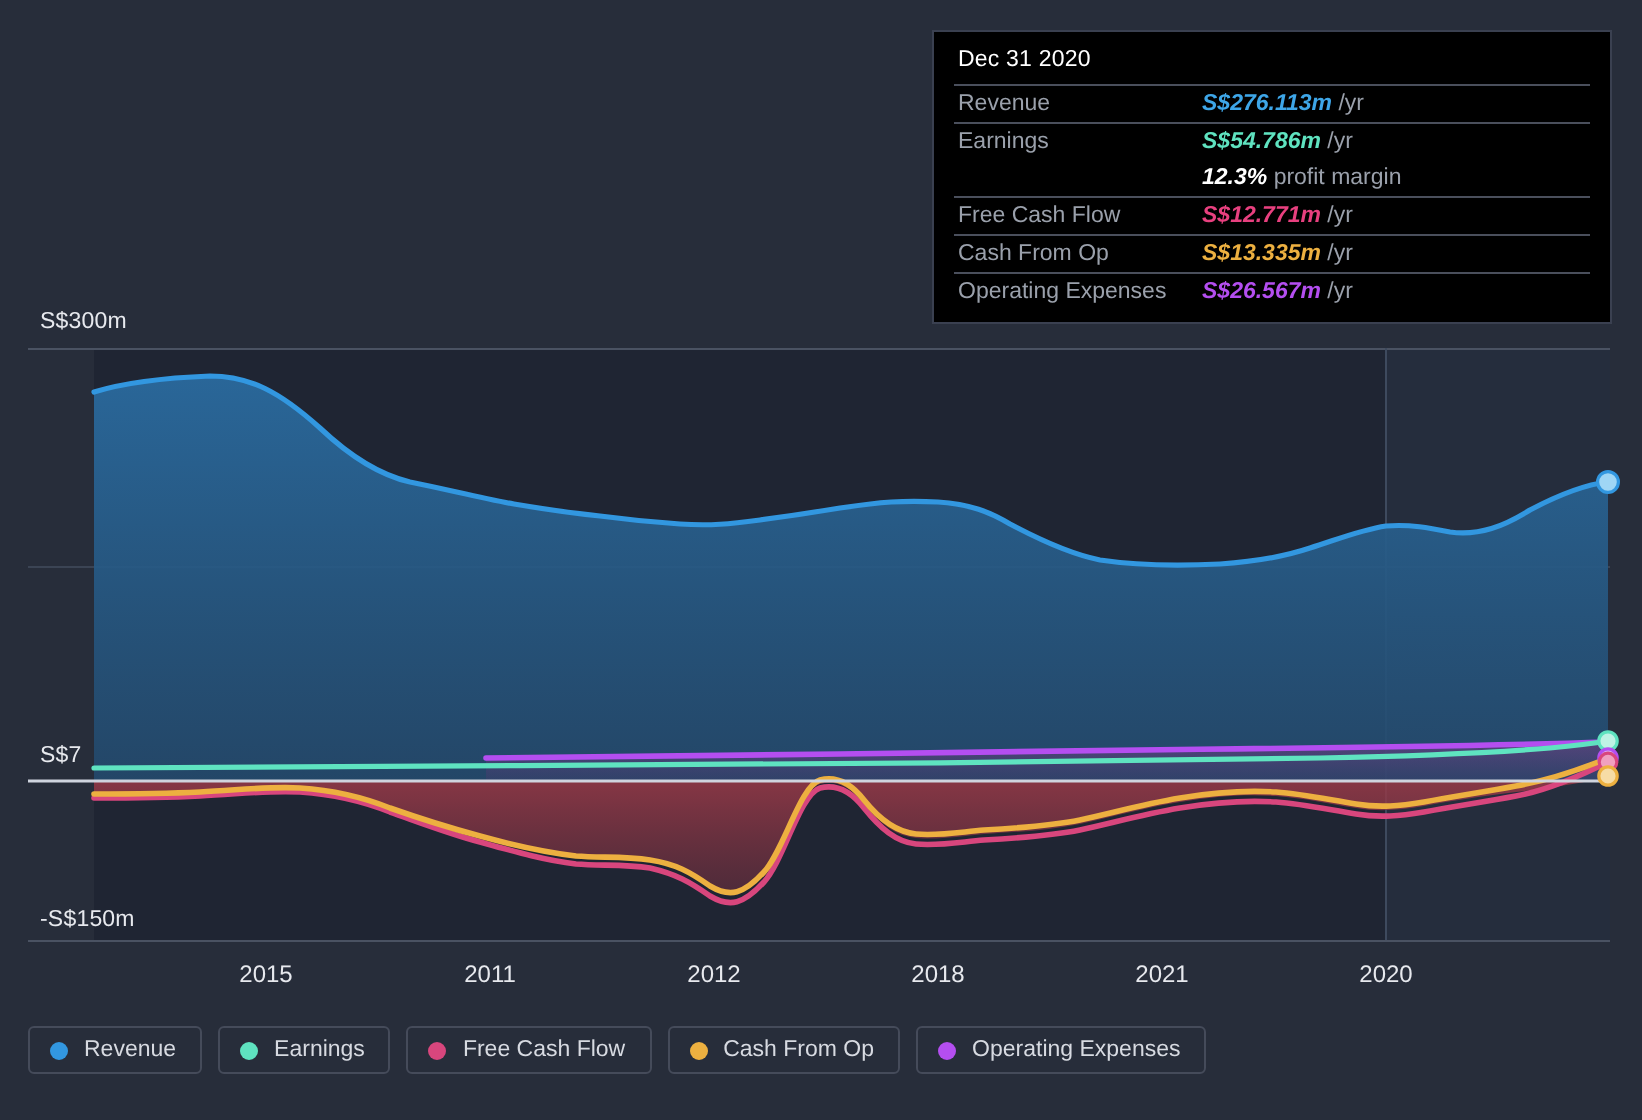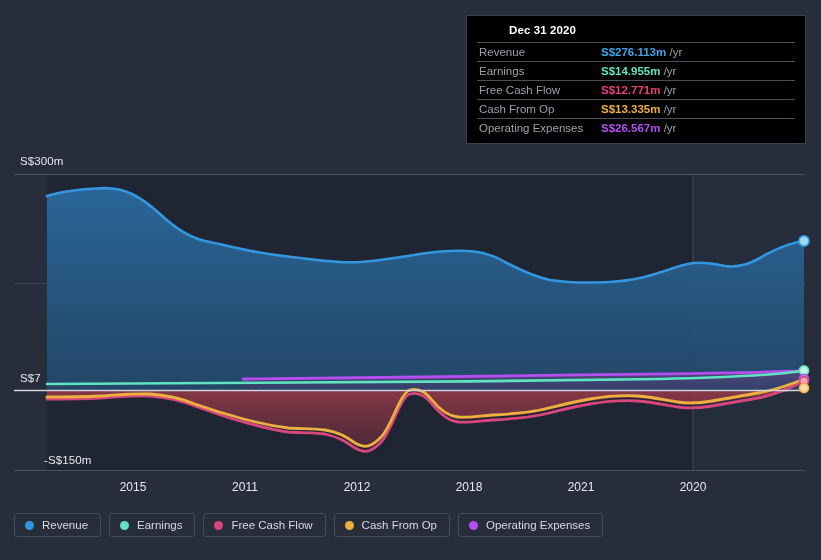--- a/index.html
+++ b/index.html
@@ -17,21 +17,21 @@
 
   .axis-label{
     position:absolute;
     color:#e7e9ee;
     font-size:11.5px;
     letter-spacing:.1px;
     white-space:nowrap;
   }
   .y-lab-400{left:20px;top:155px;}
   .y-lab-0{left:20px;top:372px;}
-  .y-lab-neg{left:20px;top:454px;margin-left:24px;}
+  .y-lab-neg{left:20px;top:454px;}
 
   .x-lab{
     position:absolute;
     top:480px;
     color:#e7e9ee;
     font-size:12px;
     transform:translateX(-50%);
     white-space:nowrap;
   }
 
@@ -42,36 +42,35 @@
     width:340px;
     background:#000000;
     border:1px solid #3a4050;
     box-sizing:border-box;
     padding:7px 10px 6px 10px;
     z-index:40;
   }
   .tt-title{
     color:#ffffff;
     font-size:11.5px;
-    font-weight:bold;
+    font-weight:normal;
     padding:1px 0 6px 2px;
     letter-spacing:.1px;
-    margin-left:30px;
   }
   .tt-table{width:100%;border-collapse:collapse;}
   .tt-table tr{border-top:1px solid #4a4f5c;}
   .tt-table td{
     padding:3px 0 3px 2px;
     font-size:11.5px;
     vertical-align:middle;
     white-space:nowrap;
   }
   .tt-key{color:#9aa0ab;width:120px;}
   .tt-val{color:#ffffff;}
-  .tt-val .num{font-weight:bold;}
+  .tt-val .num{font-weight:bold;font-style:italic;}
   .tt-val .unit{color:#9aa0ab;font-weight:normal;}
   .tt-noline{border-top:none !important;}
 
   
   .legend{
     position:absolute;
     left:14px;top:513px;
     display:flex;
     gap:8px;
     align-items:center;
@@ -222,22 +221,29 @@
           <tr>
         <td class="tt-key">Revenue</td>
         <td class="tt-val">
           <span class="num" style="color:#3ea6e8">S$276.113m</span>
           <span class="unit">/yr</span>
         </td>
       </tr>
       <tr>
         <td class="tt-key">Earnings</td>
         <td class="tt-val">
-          <span class="num" style="color:#5fe3c0">S$14.955m</span>
-          <span class="unit">/yr</span>
+          <span class="num" style="color:#5fe3c0">S$54.786m</span>
+          <span class="unit">/yr</span>
+        </td>
+      </tr>
+      <tr class="tt-noline">
+        <td class="tt-key"></td>
+        <td class="tt-val">
+          <span class="num" style="color:#ffffff">12.3%</span>
+          <span class="unit">profit margin</span>
         </td>
       </tr>
       <tr>
         <td class="tt-key">Free Cash Flow</td>
         <td class="tt-val">
           <span class="num" style="color:#e8407f">S$12.771m</span>
           <span class="unit">/yr</span>
         </td>
       </tr>
       <tr>

